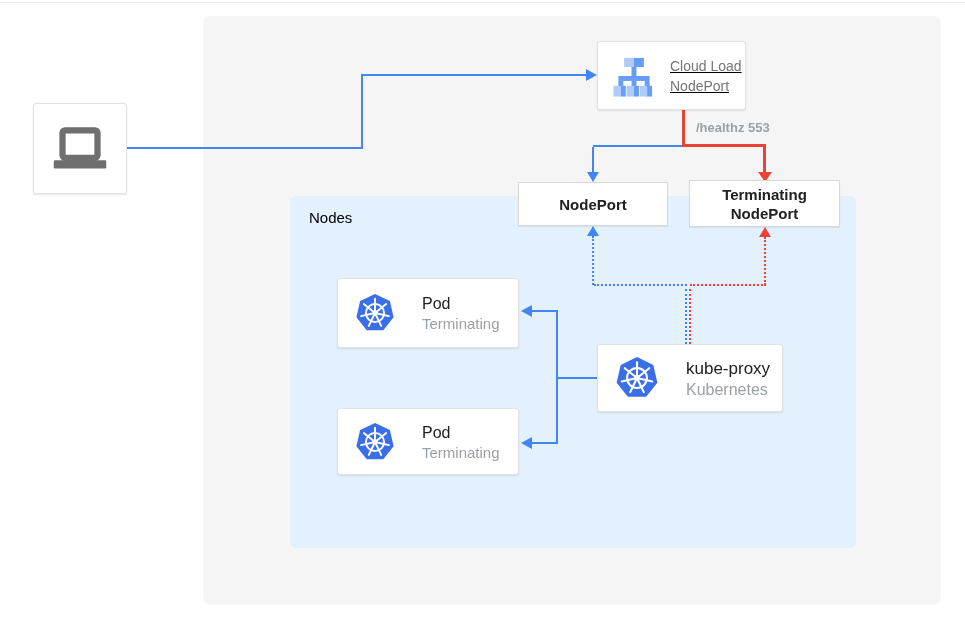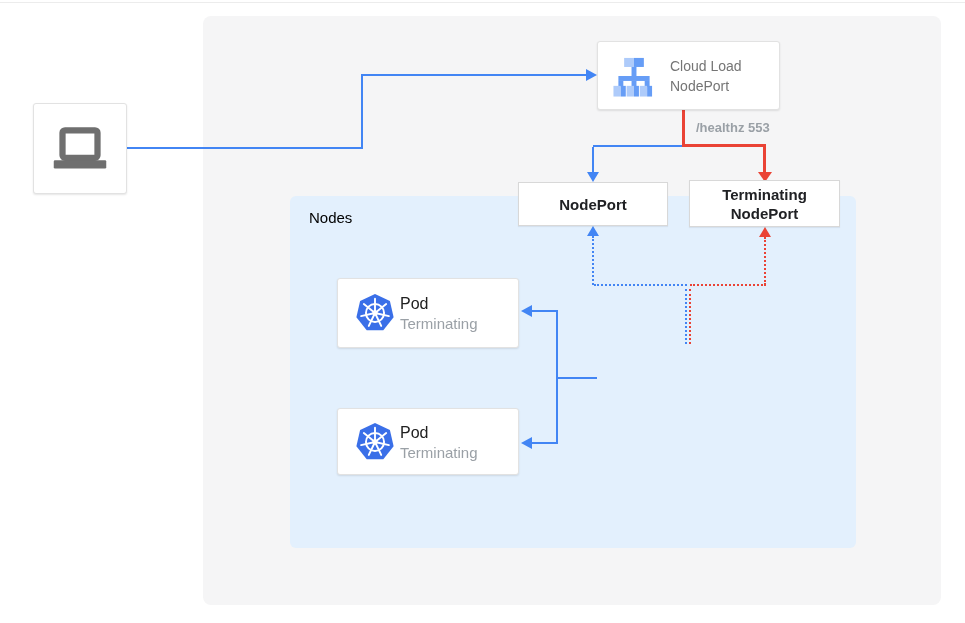--- a/index.html
+++ b/index.html
@@ -11,37 +11,37 @@
   .panel{position:absolute;left:203px;top:16px;width:738px;height:589px;
     background:var(--panel_bg,#f5f5f6);border-radius:8px;}
   .nodes-box{position:absolute;left:290px;top:196px;width:566px;height:352px;
     background:var(--nodes_bg,#e3f0fd);border-radius:6px;}
   .nodes-label{position:absolute;left:309px;top:209px;font-size:15px;color:#000000;}
 
   .card{position:absolute;background:#fff;border:1px solid #e2e2e2;border-radius:3px;
     box-shadow:0 1px 2px rgba(0,0,0,.10);box-sizing:border-box;}
   .laptop-card{left:33px;top:103px;width:94px;height:91px;display:flex;align-items:center;justify-content:center;}
 
-  .clb-card{left:597px;top:41px;width:183px;height:69px;display:flex;align-items:center;}
+  .clb-card{left:597px;top:41px;width:149px;height:69px;display:flex;align-items:center;text-decoration:underline;}
   .clb-icon{margin-left:13px;flex:0 0 auto;}
   .clb-text{margin-left:13px;font-size:14px;line-height:20px;color:var(--text_medium,#757575);}
 
   .port-card{background:#fff;border:1px solid #d8d8d8;box-shadow:0 1px 1px rgba(0,0,0,.06);
     box-sizing:border-box;position:absolute;display:flex;flex-direction:column;
     align-items:center;justify-content:center;text-align:center;}
   .nodeport-card{left:518px;top:182px;width:150px;height:44px;}
   .healthcheck-card{left:689px;top:180px;width:151px;height:47px;}
   .port-label{font-size:15px;font-weight:700;color:#202124;line-height:19px;}
 
   .k8s-card{display:flex;align-items:center;}
   .pod1-card{left:337px;top:278px;width:182px;height:70px;}
   .pod2-card{left:337px;top:408px;width:182px;height:67px;}
   .kproxy-card{left:597px;top:344px;width:186px;height:68px;}
   .k8s-icon{margin-left:16px;flex:0 0 aupx;}
-  .k8s-text{margin-left:4px;display:flex;flex-direction:column;}
+  .k8s-text{margin-left:26px;display:flex;flex-direction:column;}
   .k8s-title{font-size:16px;color:var(--text_dark,#212121);line-height:21px;}
   .k8s-sub{font-size:15px;color:var(--text_gray,#9aa0a6);line-height:19px;}
   .kproxy-card .k8s-title{font-size:17px;line-height:23px;}
   .kproxy-card .k8s-sub{font-size:16px;}
 
   .healthz{position:absolute;left:696px;top:120px;font-size:13px;font-weight:700;
     color:var(--text_gray,#9aa0a6);}
 
   .edge{position:absolute;}
   .blue{background:var(--blue,#4285f4);}
@@ -176,14 +176,34 @@
         <circle cx="22" cy="22" r="9.5" fill="none"></circle>
       </g>
       <circle cx="22" cy="22" r="2.8" fill="#fff"></circle>
     </svg>
     <div class="k8s-text">
       <div class="k8s-title">Pod</div>
       <div class="k8s-sub">Terminating</div>
     </div>
   </div>
 
+  <div class="card k8s-card kproxy-card">
+    <svg class="k8s-icon" width="46" height="46" viewBox="0 0 44 44">
+      <polygon points="22,2 37.6,9.5 41.5,26.5 30.7,40 13.3,40 2.5,26.5 6.4,9.5" fill="#3a6fe8"></polygon>
+      <g stroke="#fff" stroke-width="2" stroke-linecap="round">
+        <line x1="22" y1="22" x2="22" y2="7"></line>
+        <line x1="22" y1="22" x2="33.7" y2="12.65"></line>
+        <line x1="22" y1="22" x2="36.6" y2="25.3"></line>
+        <line x1="22" y1="22" x2="28.5" y2="35.5"></line>
+        <line x1="22" y1="22" x2="15.5" y2="35.5"></line>
+        <line x1="22" y1="22" x2="7.4" y2="25.3"></line>
+        <line x1="22" y1="22" x2="10.3" y2="12.65"></line>
+        <circle cx="22" cy="22" r="9.5" fill="none"></circle>
+      </g>
+      <circle cx="22" cy="22" r="2.8" fill="#fff"></circle>
+    </svg>
+    <div class="k8s-text">
+      <div class="k8s-title">kube-proxy</div>
+      <div class="k8s-sub">Kubernetes</div>
+    </div>
+  </div>
 
 </div>
 
 </body></html>

